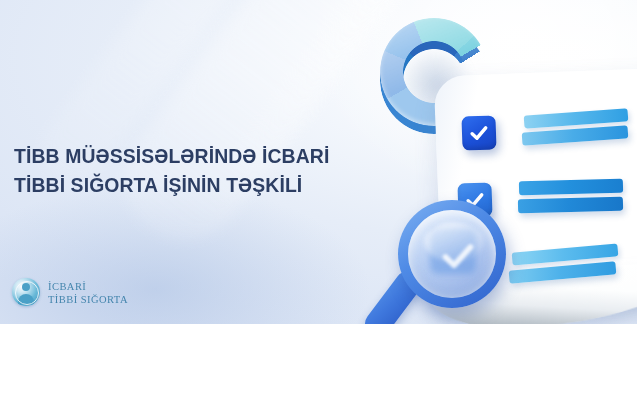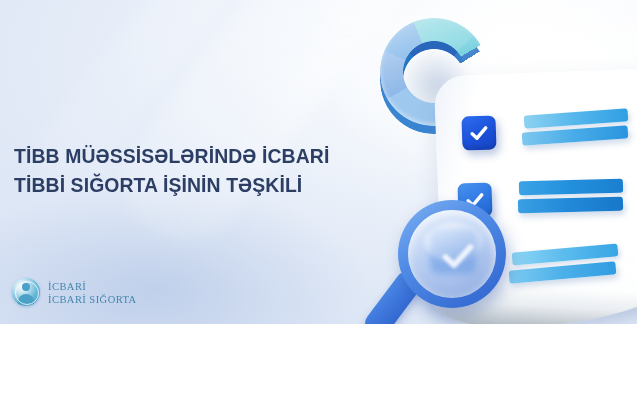--- a/index.html
+++ b/index.html
@@ -402,17 +402,17 @@
   </div>
 
   <div class="logo">
     <div class="logo-mark">
       <div class="figure-head"></div>
       <div class="figure-body"></div>
       <div class="figure-ring"></div>
     </div>
     <div class="logo-text">
       <span>İCBARİ</span>
-      <span>İCBARİ SIĞORTA</span>
+      <span>TİBBİ SIĞORTA</span>
     </div>
   </div>
 
 </div>
 
 </body></html>

